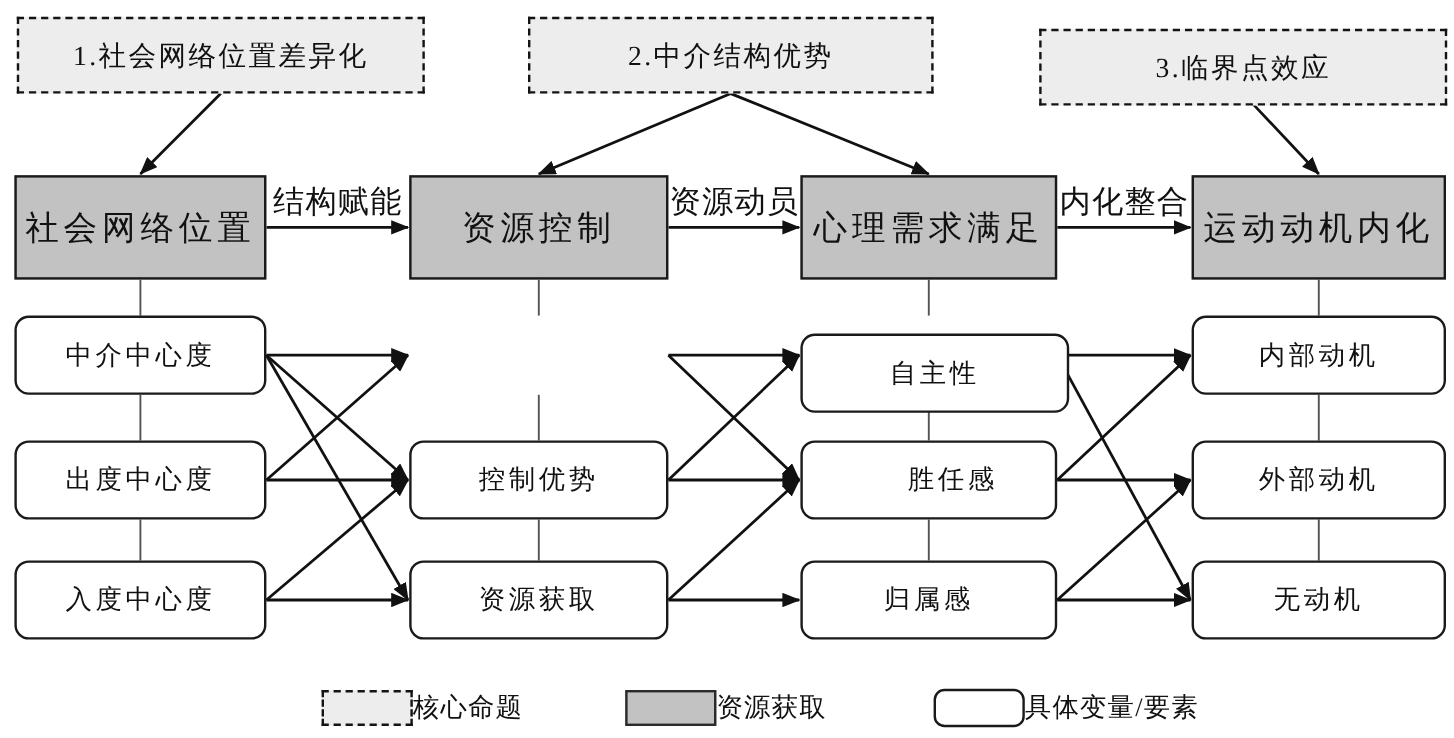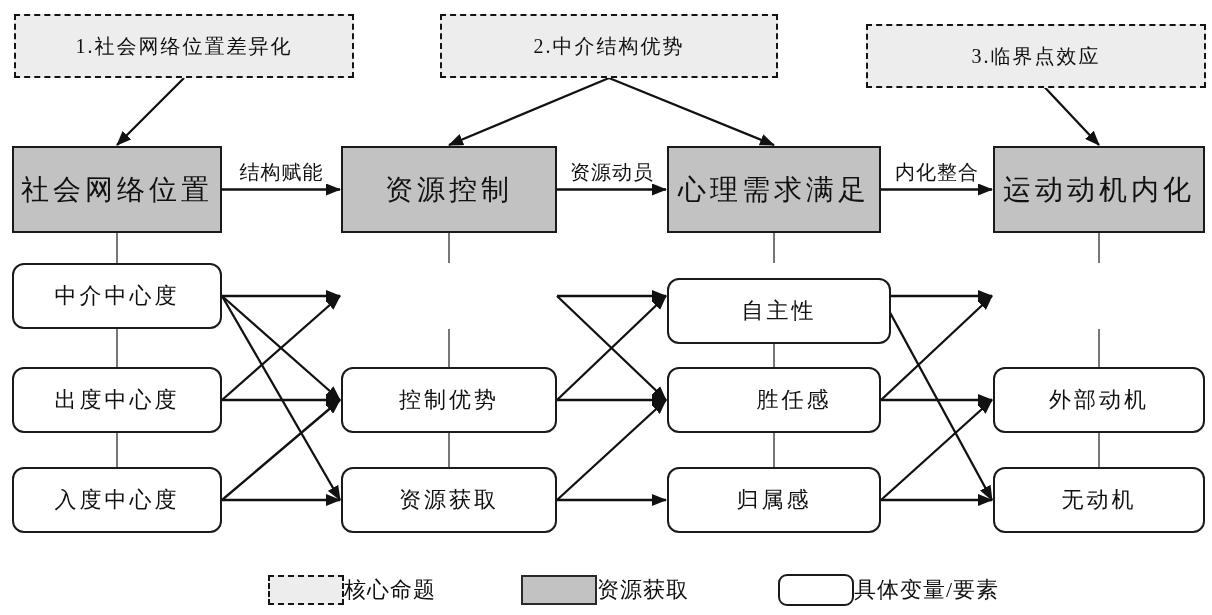--- a/index.html
+++ b/index.html
@@ -6,31 +6,31 @@
   .canvas{
     position:relative;width:1212px;height:615px;background:#ffffff;
     font-family:"Liberation Serif","DejaVu Serif",serif;color:#111;overflow:hidden;
   }
   svg.edges{position:absolute;left:0;top:0;width:1212px;height:615px;}
   .box{
     position:absolute;display:flex;align-items:center;justify-content:center;
     box-sizing:border-box;text-align:center;white-space:nowrap;
   }
   .prop{
-    background:#ededed;border:2.5px dashed #141414;font-size:20px;letter-spacing:2px;
+    background:#ededed;border:2.5px dashed #141414;font-size:23px;letter-spacing:2px;
   }
   .flownode{
     background:#c2c2c2;border:2.5px solid #1a1a1a;font-size:28px;letter-spacing:4px;
   }
   .varnode{
     background:#ffffff;border:2.5px solid #1a1a1a;border-radius:12px;
     font-size:22px;letter-spacing:3px;
   }
   .edgelabel{
-    position:absolute;font-size:20px;letter-spacing:1px;text-align:center;
+    position:absolute;font-size:26px;letter-spacing:1px;text-align:center;
     display:flex;align-items:flex-end;justify-content:center;
   }
   .legend-item{position:absolute;display:flex;align-items:center;}
   .swatch{box-sizing:border-box;width:76px;height:30px;flex:0 0 auto;}
   .swatch.prop-swatch{background:#ededed;border:2.5px dashed #141414;}
   .swatch.process-swatch{background:#c2c2c2;border:2px solid #2a2a2a;}
   .swatch.variable-swatch{background:#fff;border:2.5px solid #1a1a1a;border-radius:9px;height:32px;}
   .legend-label{font-size:22px;letter-spacing:1px;}
 </style>
 </head>
@@ -103,20 +103,21 @@
   <div class="box varnode" style="left:12px;top:367px;width:210px;height:66px;">出度中心度</div>
   <div class="box varnode" style="left:12px;top:467px;width:210px;height:66px;font-family:Liberation Mono, monospace;">入度中心度</div>
 
   <div class="box varnode" style="left:341px;top:367px;width:216px;height:66px;">控制优势</div>
   <div class="box varnode" style="left:341px;top:467px;width:216px;height:66px;">资源获取</div>
 
   <div class="box varnode" style="left:667px;top:278px;width:224px;height:66px;">自主性</div>
   <div class="box varnode" style="left:667px;top:367px;width:214px;height:66px;padding-left:40px;">胜任感</div>
   <div class="box varnode" style="left:667px;top:467px;width:214px;height:66px;">归属感</div>
 
+  <div class="box varnode" style="left:993px;top:263px;width:212px;height:66px;">内部动机</div>
   <div class="box varnode" style="left:993px;top:367px;width:212px;height:66px;">外部动机</div>
   <div class="box varnode" style="left:993px;top:467px;width:212px;height:66px;">无动机</div>
 
   <div>
     <div class="legend-item" style="left:268px;top:575px;">
       <span class="swatch prop-swatch"></span>
       <span class="legend-label">核心命题</span>
     </div>
     <div class="legend-item" style="left:521px;top:575px;">
       <span class="swatch process-swatch"></span>

